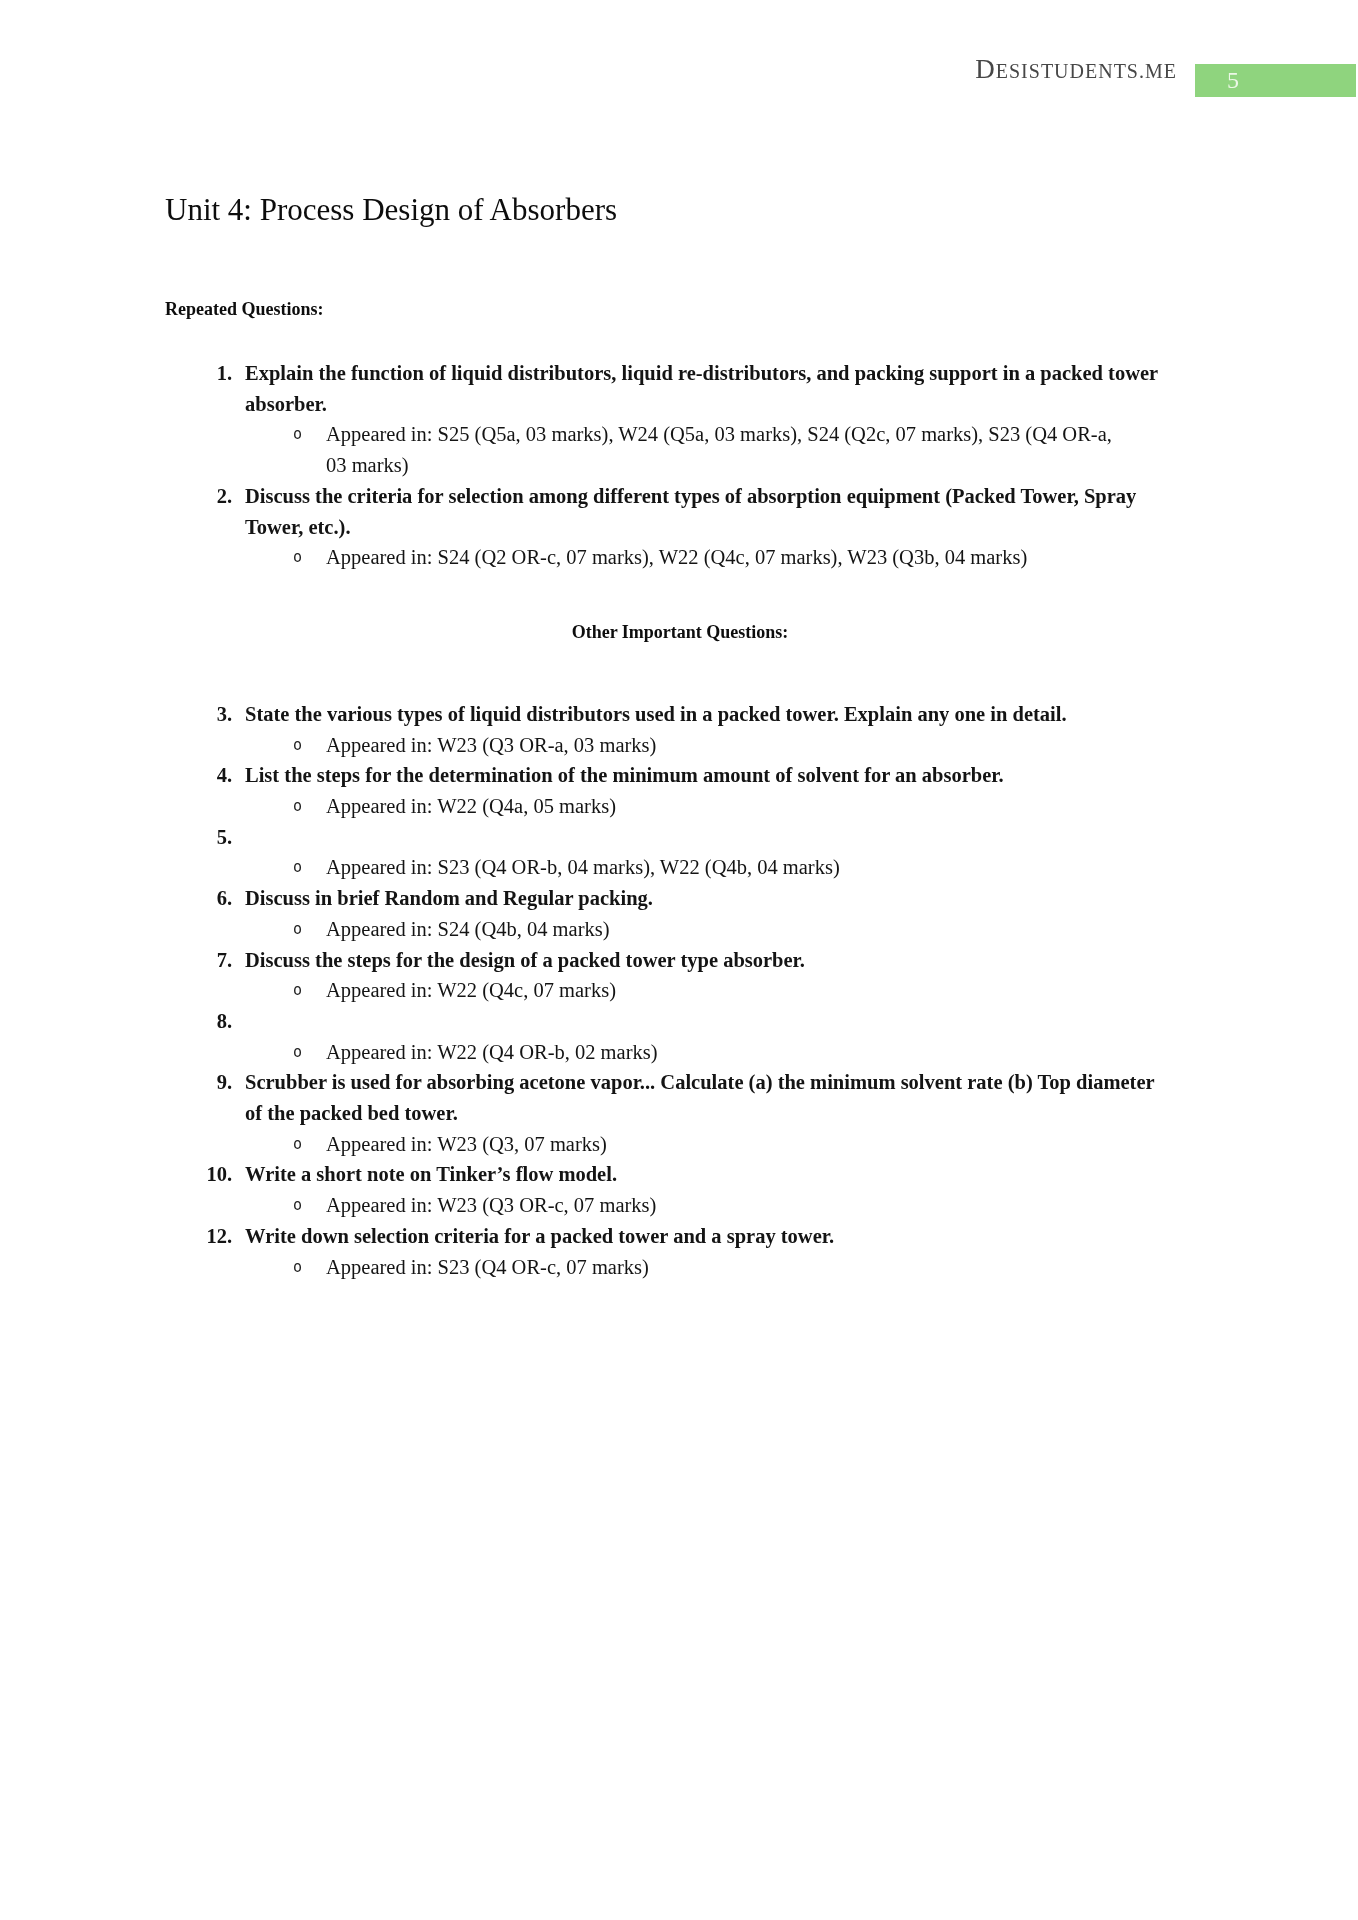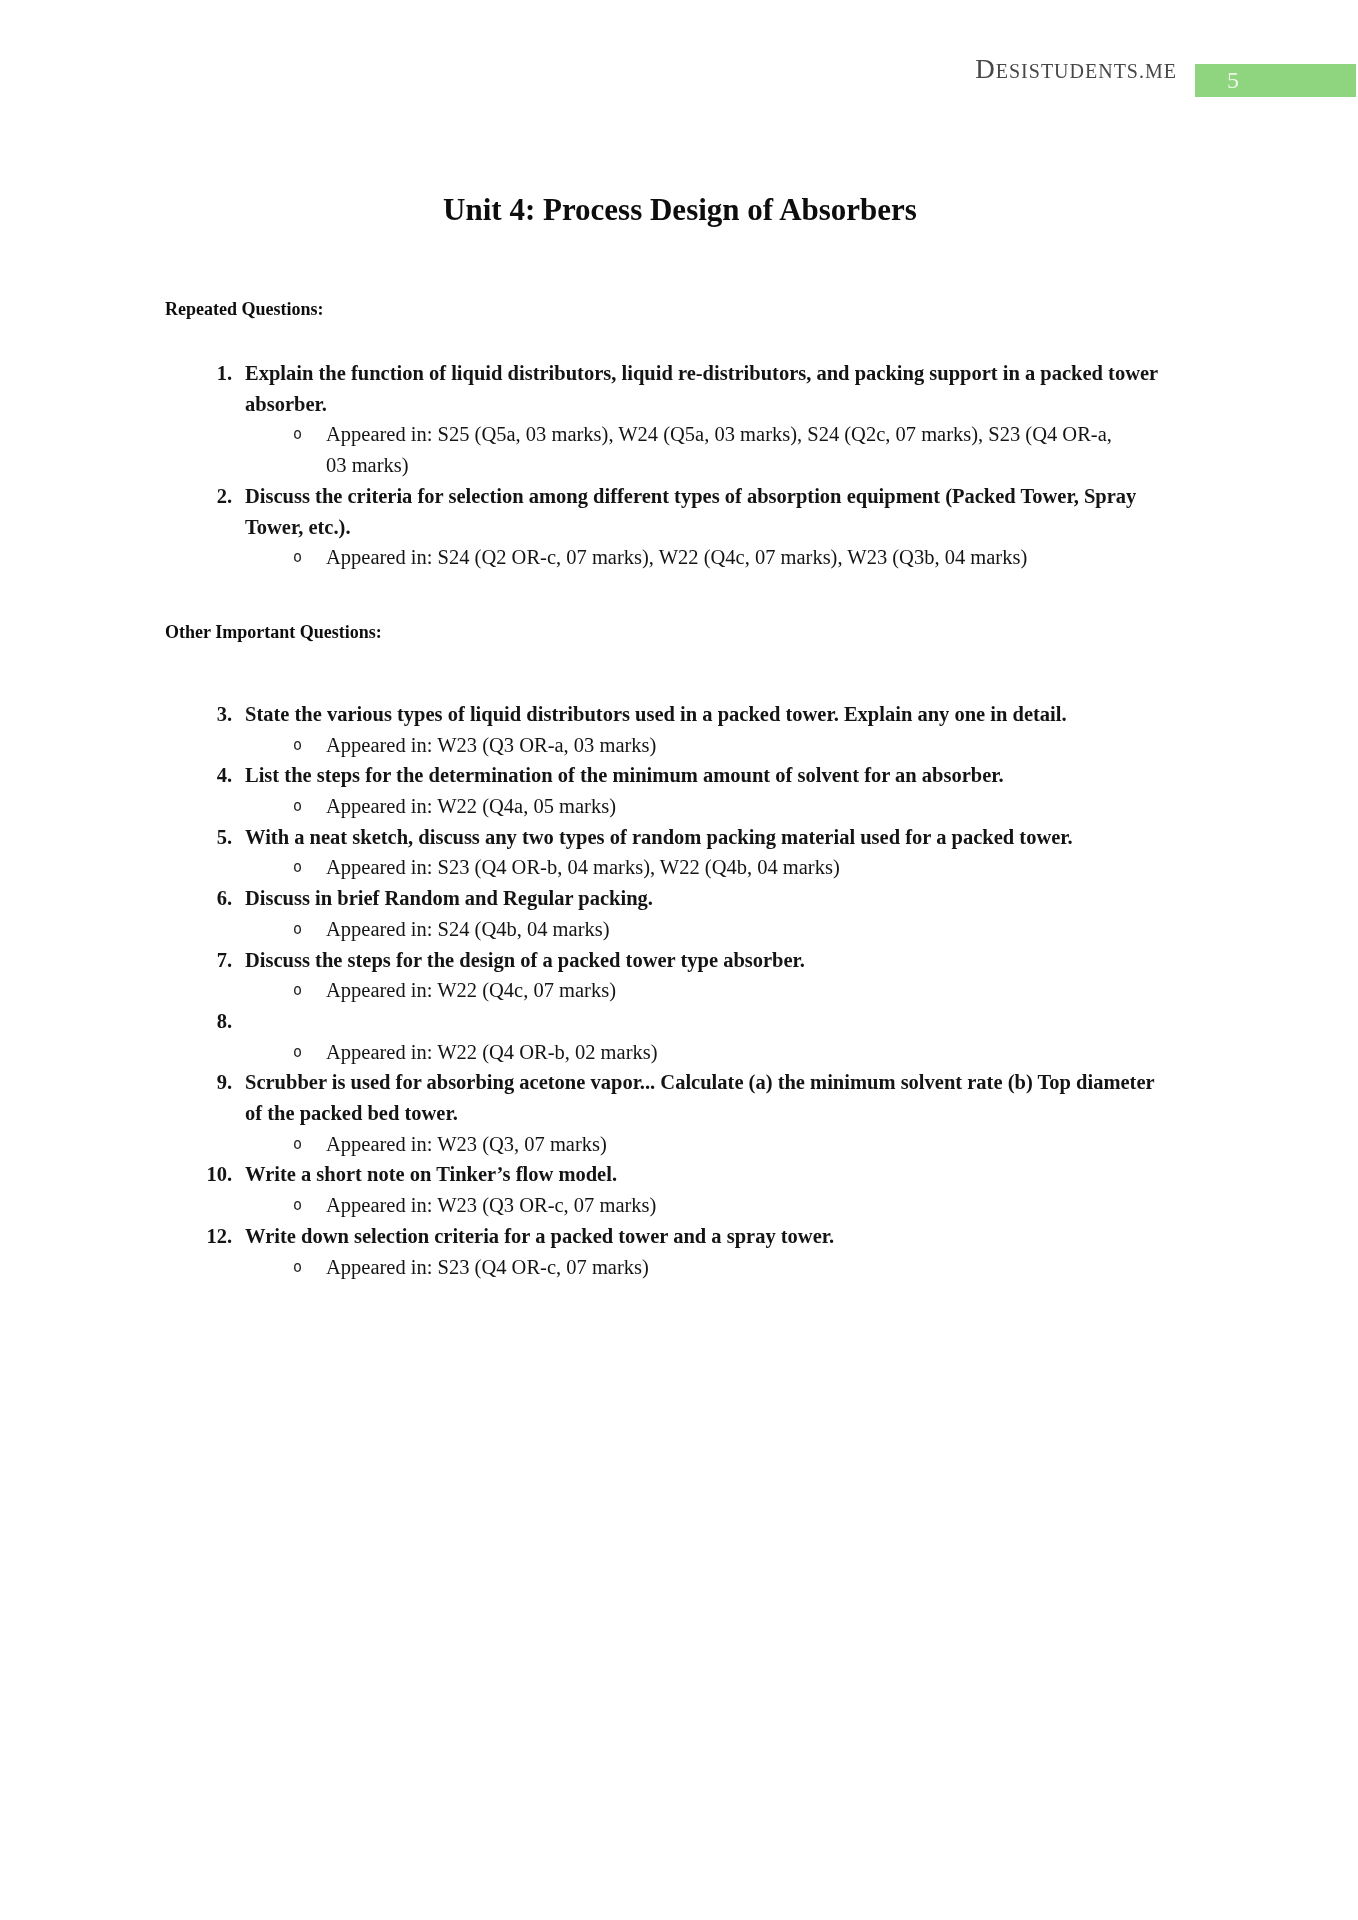--- a/index.html
+++ b/index.html
@@ -19,28 +19,28 @@
   .page-badge{
     position:absolute;top:64px;right:2px;width:161px;height:33px;
     background:#8fd47e;
   }
   .page-badge .num{
     display:block;margin-left:32px;font-size:24px;line-height:32px;color:#ecf8e6;
   }
   
   .doc{position:absolute;left:165px;top:0;width:1030px;}
   .doc-title{
-    margin:190px 0 0 0;text-align:center;
-    font-size:31px;font-weight:bold;line-height:40px;color:#0d0d0d;
+    margin:190px 0 0 0;text-align:left;
+    font-size:31px;font-weight:normal;line-height:40px;color:#0d0d0d;
   }
   .sec-heading{
     font-size:18px;font-weight:bold;line-height:30px;color:#0d0d0d;
   }
   .sec-heading.first{margin-top:64px;}
-  .sec-heading.second{margin-top:44px;}
+  .sec-heading.second{margin-top:44px;text-align:center;}
   .q-list{font-size:20.5px;line-height:30.7px;}
   .q-list.first{margin-top:34px;}
   .q-list.second{margin-top:52px;}
   .q{display:flex;}
   .q-num{width:67px;text-align:right;font-weight:bold;flex:0 0 auto;}
   .q-text{margin-left:13px;width:920px;font-weight:bold;}
   .ap{display:flex;margin-left:127px;}
   .ap-bullet{
     width:33px;flex:0 0 auto;font-size:15px;line-height:30.7px;
     font-family:"DejaVu Sans Mono",monospace;color:#222;padding-left:1px;
@@ -102,21 +102,20 @@
       <span class="q-num">4.</span>
       <span class="q-text">List the steps for the determination of the minimum amount of solvent for an absorber.</span>
     </div>
     <div class="ap">
       <span class="ap-bullet">o</span>
       <span class="ap-text">Appeared in: W22 (Q4a, 05 marks)</span>
     </div>
 
     <div class="q">
       <span class="q-num">5.</span>
-      <span class="q-text">With a neat sketch, discuss any two types of random packing material used for a packed tower.</span>
     </div>
     <div class="ap">
       <span class="ap-bullet">o</span>
       <span class="ap-text">Appeared in: S23 (Q4 OR-b, 04 marks), W22 (Q4b, 04 marks)</span>
     </div>
 
     <div class="q">
       <span class="q-num">6.</span>
       <span class="q-text">Discuss in brief Random and Regular packing.</span>
     </div>

